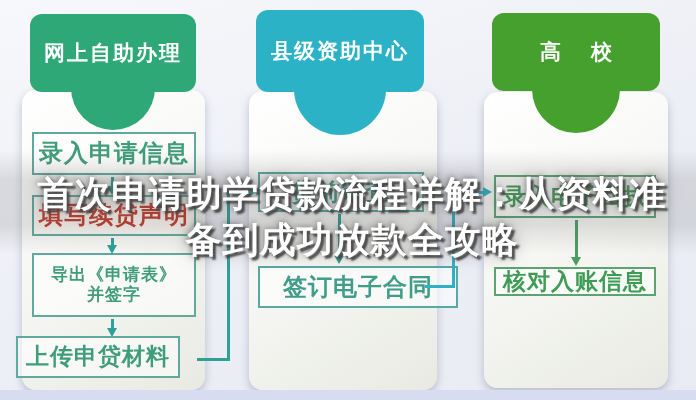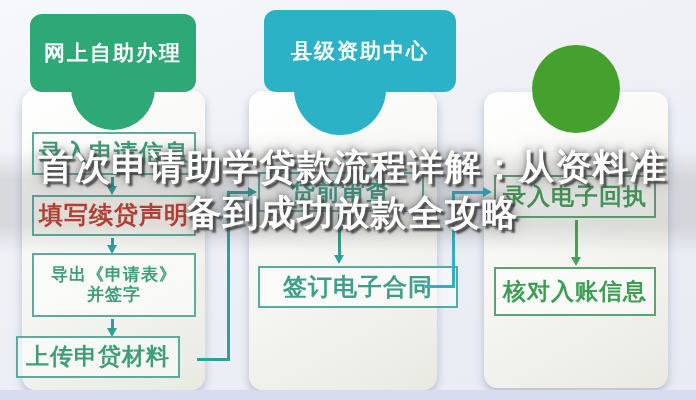--- a/index.html
+++ b/index.html
@@ -17,21 +17,21 @@
   .card3 { left:484px; top:92px; width:184px; height:296px; }
 
   
   .bulge { position:absolute; border-radius:50%; }
   .b1 { left:71px;  top:46px; width:84px; height:84px; background:var(--tab1); }
   .b2 { left:294px; top:43px; width:92px; height:92px; background:var(--tab2); }
   .b3 { left:532px; top:45px; width:88px; height:88px; background:var(--tab3); }
   .tab { position:absolute; border-radius:12px; display:flex;
     align-items:center; justify-content:center; }
   .tab1 { left:30px;  top:14px; width:166px; height:78px; background:var(--tab1); }
-  .tab2 { left:264px; top:10px; width:192px; height:82px; background:var(--tab2); }
+  .tab2 { left:256px; top:10px; width:168px; height:82px; background:var(--tab2); }
   .tab3 { left:492px; top:13px; width:168px; height:78px; background:var(--tab3); }
   .tab-label { color:#ffffff; font-size:21px; font-weight:bold;
     letter-spacing:2px; white-space:nowrap; }
   .tab3 .tab-label { letter-spacing:12px; margin-right:-12px; }
 
   
   .step { position:absolute; border:2px solid; background:rgba(255,255,255,0.55);
     display:flex; flex-direction:column; align-items:center; justify-content:center;
     font-weight:bold; font-size:24px; letter-spacing:1px; line-height:1.2;
     white-space:nowrap; }
@@ -39,41 +39,41 @@
   .s-c2 { border-color:var(--border2); color:var(--step-green2); }
   .s-c3 { border-color:var(--border3); color:var(--step-green3); }
   .s-red { color:var(--step-red); background:rgba(252,246,240,0.65); }
   .c1s1 { left:32px; top:132px; width:164px; height:43px; }
   .c1s2 { left:32px; top:195px; width:164px; height:41px; }
   .c1s3 { left:32px; top:253px; width:164px; height:64px; font-size:17px; }
   .c1s4 { left:16px; top:336px; width:164px; height:42px; font-size:23px; }
   .c2s1 { left:258px; top:172px; width:166px; height:40px; }
   .c2s2 { left:258px; top:266px; width:200px; height:42px; }
   .c3s1 { left:494px; top:175px; width:162px; height:43px; font-size:23px; }
-  .c3s2 { left:494px; top:267px; width:162px; height:49px; font-size:23px; }
+  .c3s2 { left:494px; top:267px; width:162px; height:29px; font-size:23px; }
 
   
   .vline { position:absolute; width:3px;  background:var(--ac); }
   .hline { position:absolute; height:3px; background:var(--ac); }
   .head-down  { position:absolute; width:0; height:0;
     border-left:5px solid transparent; border-right:5px solid transparent;
     border-top:9px solid var(--ac); }
   .head-right { position:absolute; width:0; height:0;
     border-top:5px solid transparent; border-bottom:5px solid transparent;
     border-left:9px solid var(--ac); }
   .arr1 { --ac:var(--arrow1); }
   .arr2 { --ac:var(--arrow2); }
   .arr3 { --ac:var(--arrow3); }
 
   
   .dim-band { position:absolute; left:0; top:150px; width:696px; height:104px;
     pointer-events:none; z-index:4;
     background:linear-gradient(180deg, rgba(95,95,95,0) 0%,
       rgba(92,92,92,0.17) 28%, rgba(92,92,92,0.17) 72%, rgba(95,95,95,0) 100%); }
-  .title { position:absolute; left:0; top:144px; width:696px; z-index:5;
+  .title { position:absolute; left:0; top:171px; width:696px; z-index:5;
     text-align:center; font-size:36px; font-weight:bold; line-height:46px;
     letter-spacing:1px; color:var(--title-text); pointer-events:none;
     text-shadow: 3px 3px 2px rgba(70,70,70,0.95),
                  -1px -1px 5px rgba(85,85,85,0.55),
                  0 0 16px rgba(80,80,80,0.55); padding-left: 8px; }
 
   .footer-strip { position:absolute; left:0; bottom:0; width:696px; height:10px;
     background:#d8dcf0; }
 </style>
 </head>
@@ -87,20 +87,23 @@
 
   <div class="bulge b1"></div>
   <div class="tab tab1">
     <span class="tab-label">网上自助办理</span>
   </div>
   <div class="bulge b2"></div>
   <div class="tab tab2">
     <span class="tab-label">县级资助中心</span>
   </div>
   <div class="bulge b3"></div>
+  <div class="tab tab3">
+    <span class="tab-label">高 校</span>
+  </div>
 
   <div class="step s-c1 c1s1">
     <span>录入申请信息</span>
   </div>
   <div class="step s-c1 s-red c1s2">
     <span>填写续贷声明</span>
   </div>
   <div class="step s-c1 c1s3">
     <span>导出《申请表》</span>
     <span>并签字</span>

